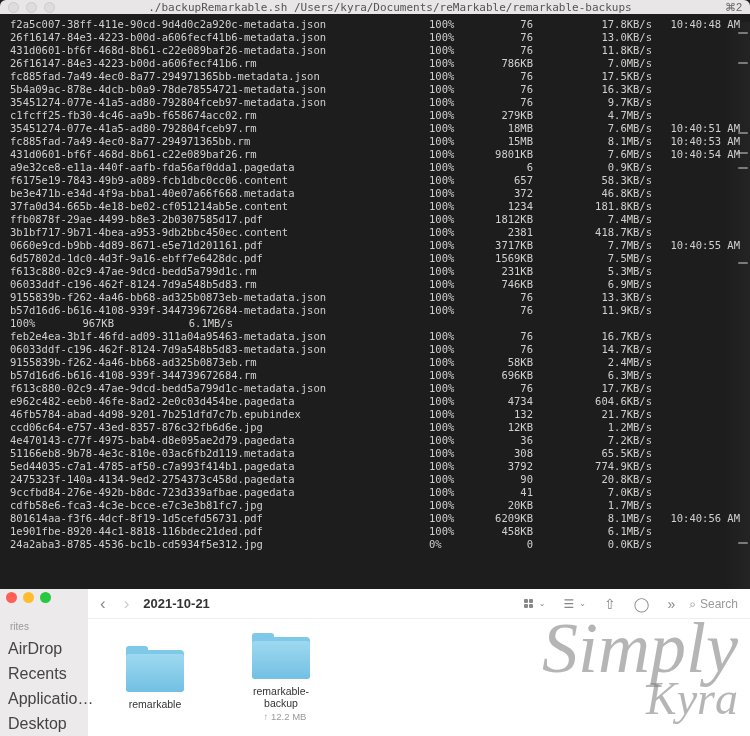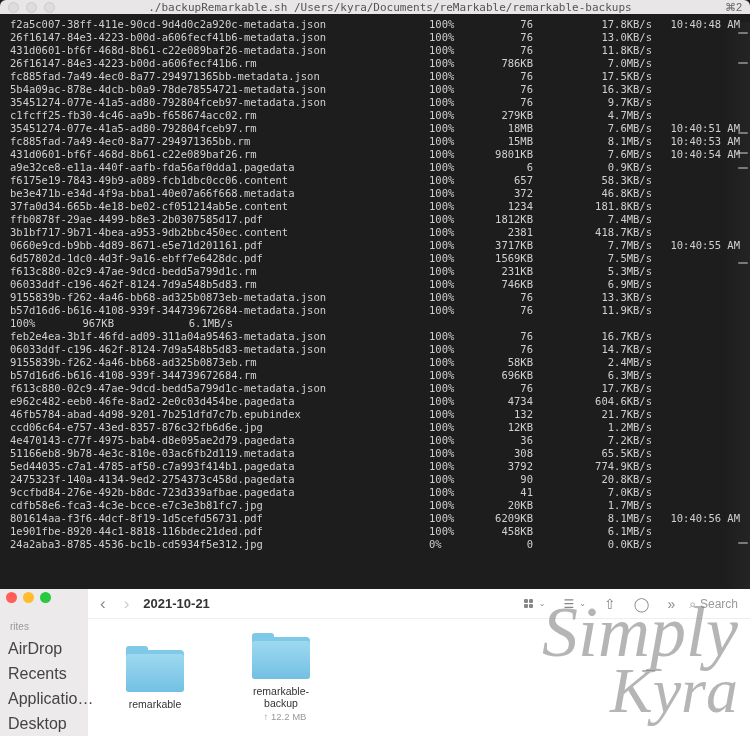--- a/index.html
+++ b/index.html
@@ -44,21 +44,21 @@
     .folder-item { display: flex; flex-direction: column; align-items: center; width: 86px; }
     .folder-icon { width: 58px; height: 46px; position: relative; margin-bottom: 6px; }
     .folder-back { position:absolute; left:0; top:4px; width:58px; height:42px; background:#7ec8e8; border-radius:4px; }
     .folder-tab { position:absolute; left:0; top:0; width:22px; height:10px; background:#7ec8e8; border-radius:3px 3px 0 0; }
     .folder-front { position:absolute; left:0; top:8px; width:58px; height:38px; background:linear-gradient(#9ed9f0,#72c0e3); border-radius:3px; }
     .folder-label { font-size: 10.5px; color: #333; text-align: center; line-height: 12px; }
     .folder-sub { font-size: 9.5px; color: #999; text-align:center; margin-top:2px;margin-left:8px; }
     
     .watermark { position: absolute; right: 12px; bottom: 18px; font-family: Georgia, serif; font-style: italic; color: rgba(120,120,120,0.55); text-align: right; line-height: 0.85; pointer-events: none; }
     .wm1 { font-size: 72px; }
-    .wm2 { font-size: 64px; margin-left: 40px; }
+    .wm2 { font-size: 46px; margin-left: 40px; }
   </style>
 </head>
 <body>
 
 <div class="terminal">
   <div class="term-titlebar">
     <div class="traffic">
       <div class="tl"></div>
       <div class="tl"></div>
       <div class="tl"></div>

